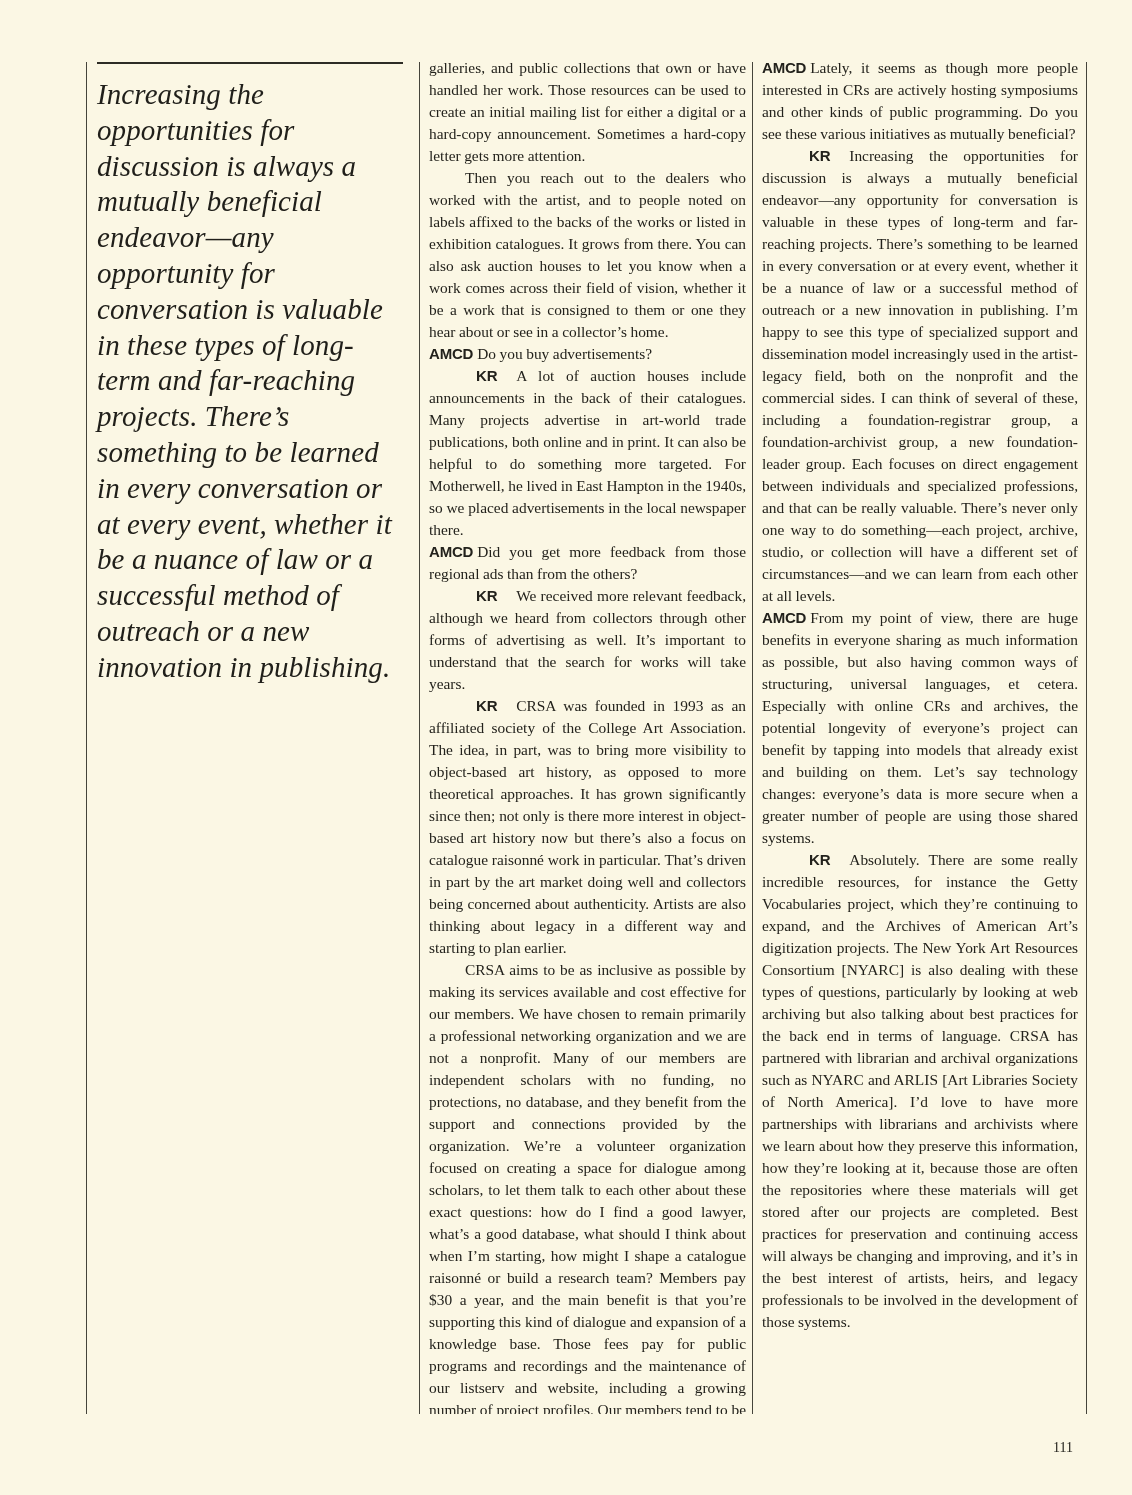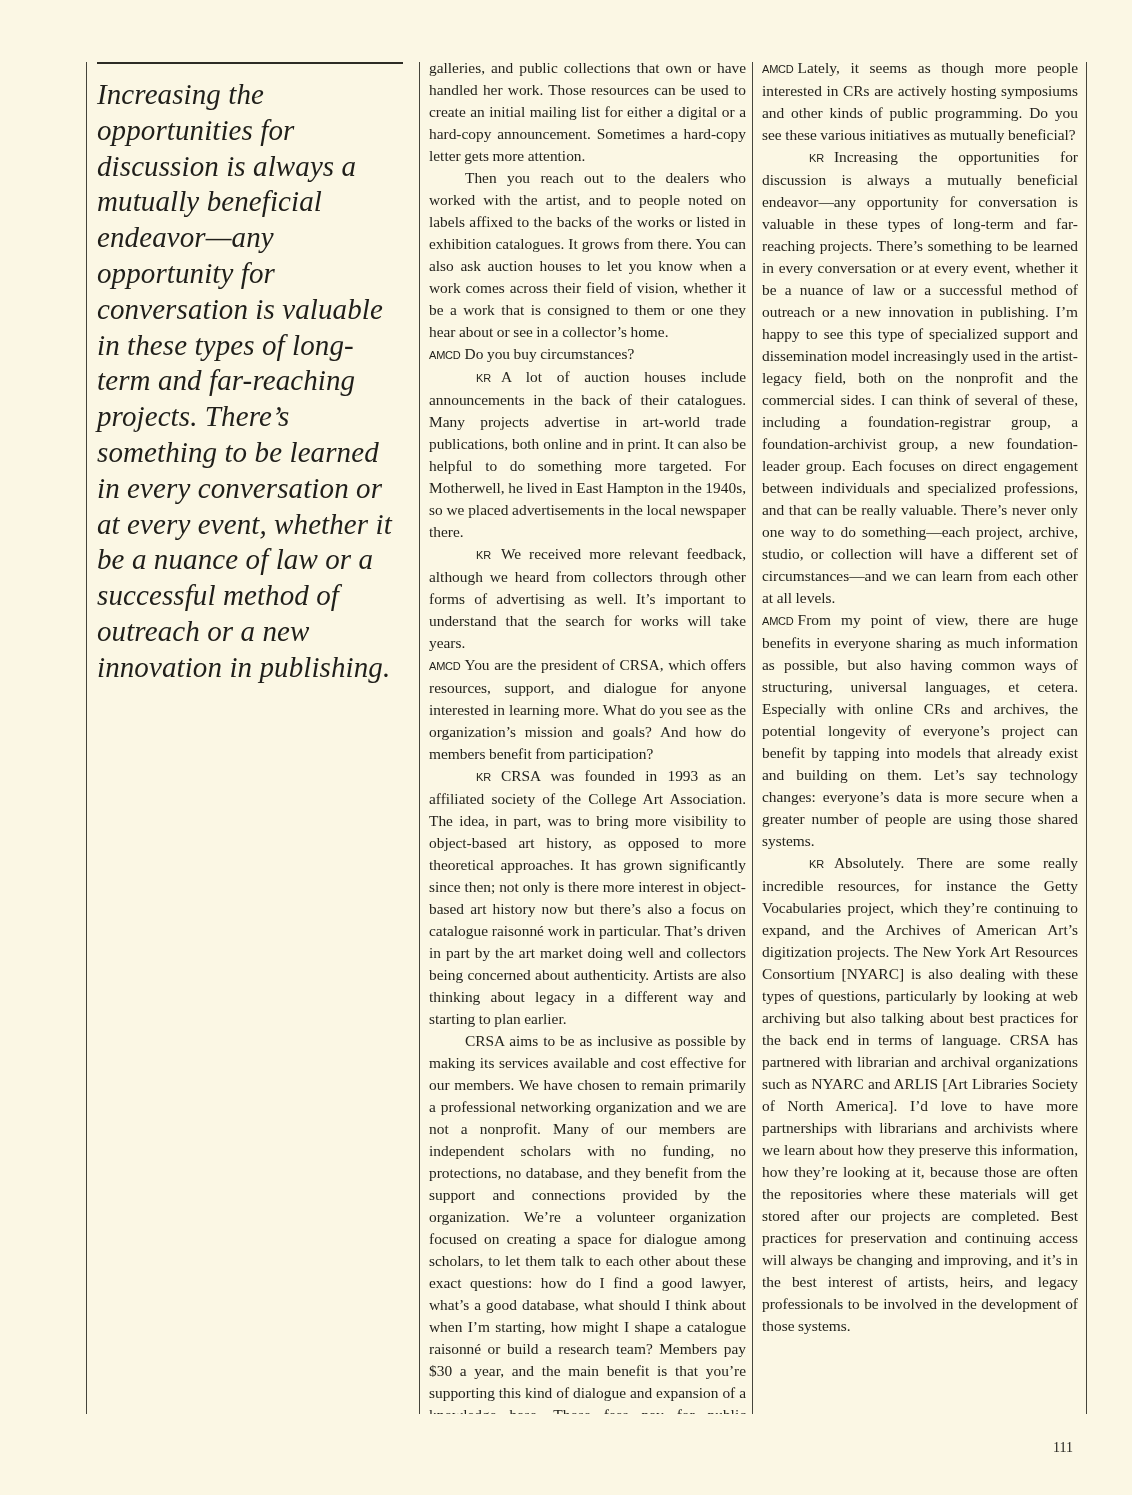--- a/index.html
+++ b/index.html
@@ -57,26 +57,26 @@
     word-spacing: -0.3px;
   }
   .col-2 { left: 429px; width: 317px; }
   .col-3 { left: 762px; width: 316px; }
 
   .col p { margin: 0; }
   .col p.indent { text-indent: 36px; }
 
   .speaker {
     font-family: "Liberation Sans", sans-serif;
-    font-weight: 400;
-    font-size: 11px;
+    font-weight: 700;
+    font-size: 15px;
     letter-spacing: -0.2px;
   }
   .speaker-amcd { margin-right: 4px; }
-  .speaker-kr   { margin-right: 10px; padding-left: 47px; }
+  .speaker-kr   { margin-right: 19px; padding-left: 47px; }
 
   .page-number {
     position: absolute;
     left: 1040px;
     top: 1440px;
     width: 46px;
     text-align: center;
     font-size: 14px;
     color: var(--ink);
   }
@@ -89,24 +89,24 @@
   <div class="vrule vrule-left"></div>
   <div class="vrule vrule-mid1"></div>
   <div class="vrule vrule-mid2"></div>
   <div class="vrule vrule-right"></div>
 
   <div class="pullquote">Increasing the opportunities for discussion is always a mutually beneficial endeavor—any opportunity for conversation is valuable in these types of long-term and far-reaching projects. There’s something to be learned in every conversation or at every event, whether it be a nuance of law or a successful method of outreach or a new innovation in publishing.</div>
 
   <div class="col col-2">
     <p class=""><span>galleries, and public collections that own or have handled her work. Those resources can be used to create an initial mailing list for either a digital or a hard-copy announcement. Sometimes a hard-copy letter gets more attention.</span></p>
     <p class="indent"><span>Then you reach out to the dealers who worked with the artist, and to people noted on labels affixed to the backs of the works or listed in exhibition catalogues. It grows from there. You can also ask auction houses to let you know when a work comes across their field of vision, whether it be a work that is consigned to them or one they hear about or see in a collector’s home.</span></p>
-    <p><span class="speaker speaker-amcd">AMCD</span><span>Do you buy circumstances?</span></p>
+    <p><span class="speaker speaker-amcd">AMCD</span><span>Do you buy advertisements?</span></p>
     <p><span class="speaker speaker-kr">KR</span><span>A lot of auction houses include announcements in the back of their catalogues. Many projects advertise in art-world trade publications, both online and in print. It can also be helpful to do something more targeted. For Motherwell, he lived in East Hampton in the 1940s, so we placed advertisements in the local newspaper there.</span></p>
+    <p><span class="speaker speaker-amcd">AMCD</span><span>Did you get more feedback from those regional ads than from the others?</span></p>
     <p><span class="speaker speaker-kr">KR</span><span>We received more relevant feedback, although we heard from collectors through other forms of advertising as well. It’s important to understand that the search for works will take years.</span></p>
-    <p><span class="speaker speaker-amcd">AMCD</span><span>You are the president of CRSA, which offers resources, support, and dialogue for anyone interested in learning more. What do you see as the organization’s mission and goals? And how do members benefit from participation?</span></p>
     <p><span class="speaker speaker-kr">KR</span><span>CRSA was founded in 1993 as an affiliated society of the College Art Association. The idea, in part, was to bring more visibility to object-based art history, as opposed to more theoretical approaches. It has grown significantly since then; not only is there more interest in object-based art history now but there’s also a focus on catalogue raisonné work in particular. That’s driven in part by the art market doing well and collectors being concerned about authenticity. Artists are also thinking about legacy in a different way and starting to plan earlier.</span></p>
     <p class="indent"><span>CRSA aims to be as inclusive as possible by making its services available and cost effective for our members. We have chosen to remain primarily a professional networking organization and we are not a nonprofit. Many of our members are independent scholars with no funding, no protections, no database, and they benefit from the support and connections provided by the organization. We’re a volunteer organization focused on creating a space for dialogue among scholars, to let them talk to each other about these exact questions: how do I find a good lawyer, what’s a good database, what should I think about when I’m starting, how might I shape a catalogue raisonné or build a research team? Members pay $30 a year, and the main benefit is that you’re supporting this kind of dialogue and expansion of a knowledge base. Those fees pay for public programs and recordings and the maintenance of our listserv and website, including a growing number of project profiles. Our members tend to be concentrated in New York and major cities, but some are located around the country and the world, sometimes working in isolation. All of those scholars are able to bring up questions and engage in dialogue through the listserv, and to make direct connections with other members.</span></p>
     <p class="indent"><span>As the public demand for catalogue raisonné research increases, geographic particularities, especially in terms of the legal rights of scholars and heirs, have come to the fore. Laws, protections, and funding models can vary widely</span></p>
   </div>
 
   <div class="col col-3">
     <p><span class="speaker speaker-amcd">AMCD</span><span>Lately, it seems as though more people interested in CRs are actively hosting symposiums and other kinds of public programming. Do you see these various initiatives as mutually beneficial?</span></p>
     <p><span class="speaker speaker-kr">KR</span><span>Increasing the opportunities for discussion is always a mutually beneficial endeavor—any opportunity for conversation is valuable in these types of long-term and far-reaching projects. There’s something to be learned in every conversation or at every event, whether it be a nuance of law or a successful method of outreach or a new innovation in publishing. I’m happy to see this type of specialized support and dissemination model increasingly used in the artist-legacy field, both on the nonprofit and the commercial sides. I can think of several of these, including a foundation-registrar group, a foundation-archivist group, a new foundation-leader group. Each focuses on direct engagement between individuals and specialized professions, and that can be really valuable. There’s never only one way to do something—each project, archive, studio, or collection will have a different set of circumstances—and we can learn from each other at all levels.</span></p>
     <p><span class="speaker speaker-amcd">AMCD</span><span>From my point of view, there are huge benefits in everyone sharing as much information as possible, but also having common ways of structuring, universal languages, et cetera. Especially with online CRs and archives, the potential longevity of everyone’s project can benefit by tapping into models that already exist and building on them. Let’s say technology changes: everyone’s data is more secure when a greater number of people are using those shared systems.</span></p>
     <p><span class="speaker speaker-kr">KR</span><span>Absolutely. There are some really incredible resources, for instance the Getty Vocabularies project, which they’re continuing to expand, and the Archives of American Art’s digitization projects. The New York Art Resources Consortium [NYARC] is also dealing with these types of questions, particularly by looking at web archiving but also talking about best practices for the back end in terms of language. CRSA has partnered with librarian and archival organizations such as NYARC and ARLIS [Art Libraries Society of North America]. I’d love to have more partnerships with librarians and archivists where we learn about how they preserve this information, how they’re looking at it, because those are often the repositories where these materials will get stored after our projects are completed. Best practices for preservation and continuing access will always be changing and improving, and it’s in the best interest of artists, heirs, and legacy professionals to be involved in the development of those systems.</span></p>

